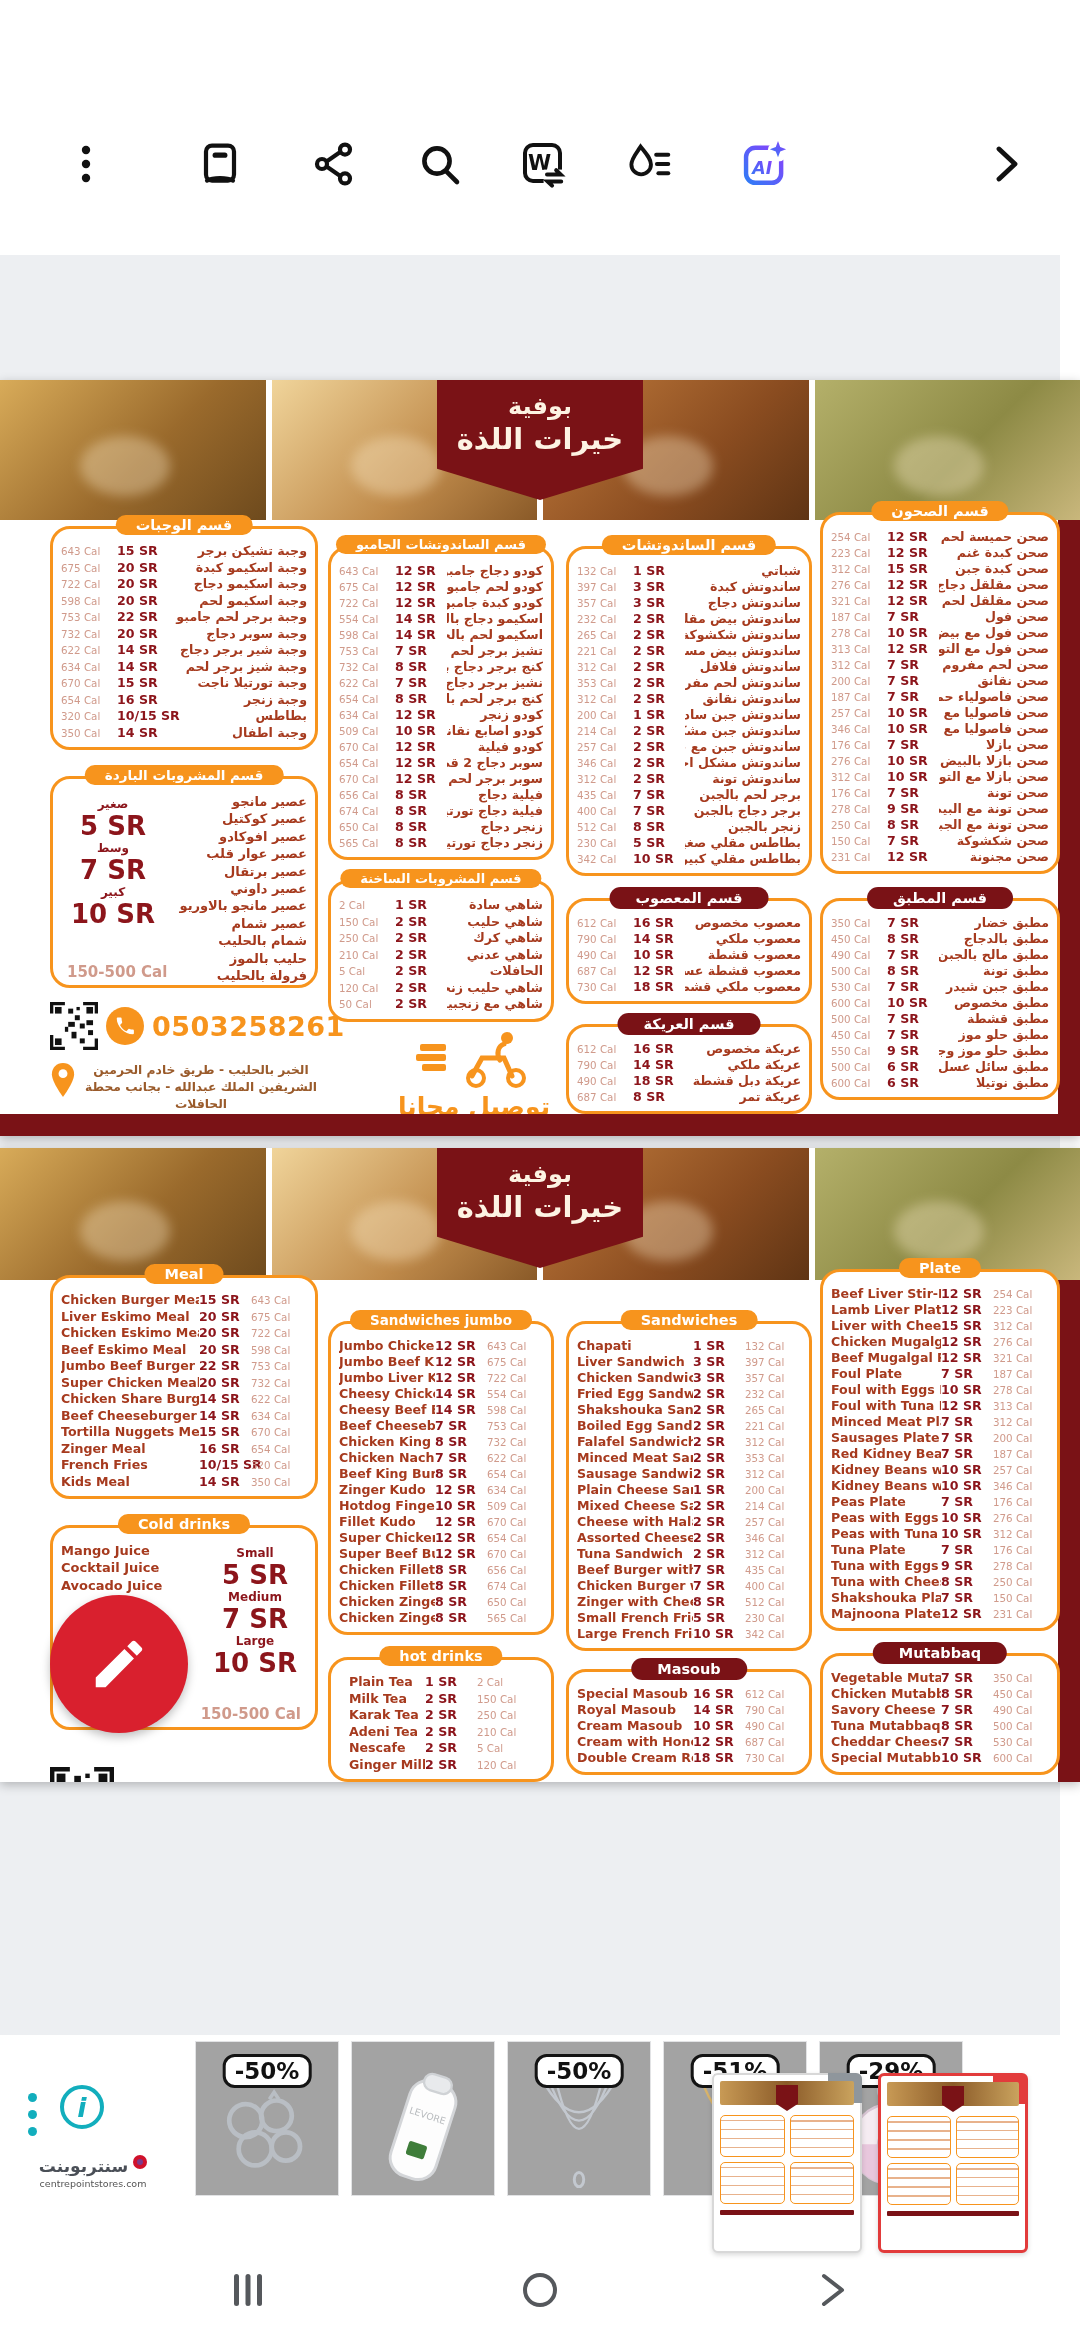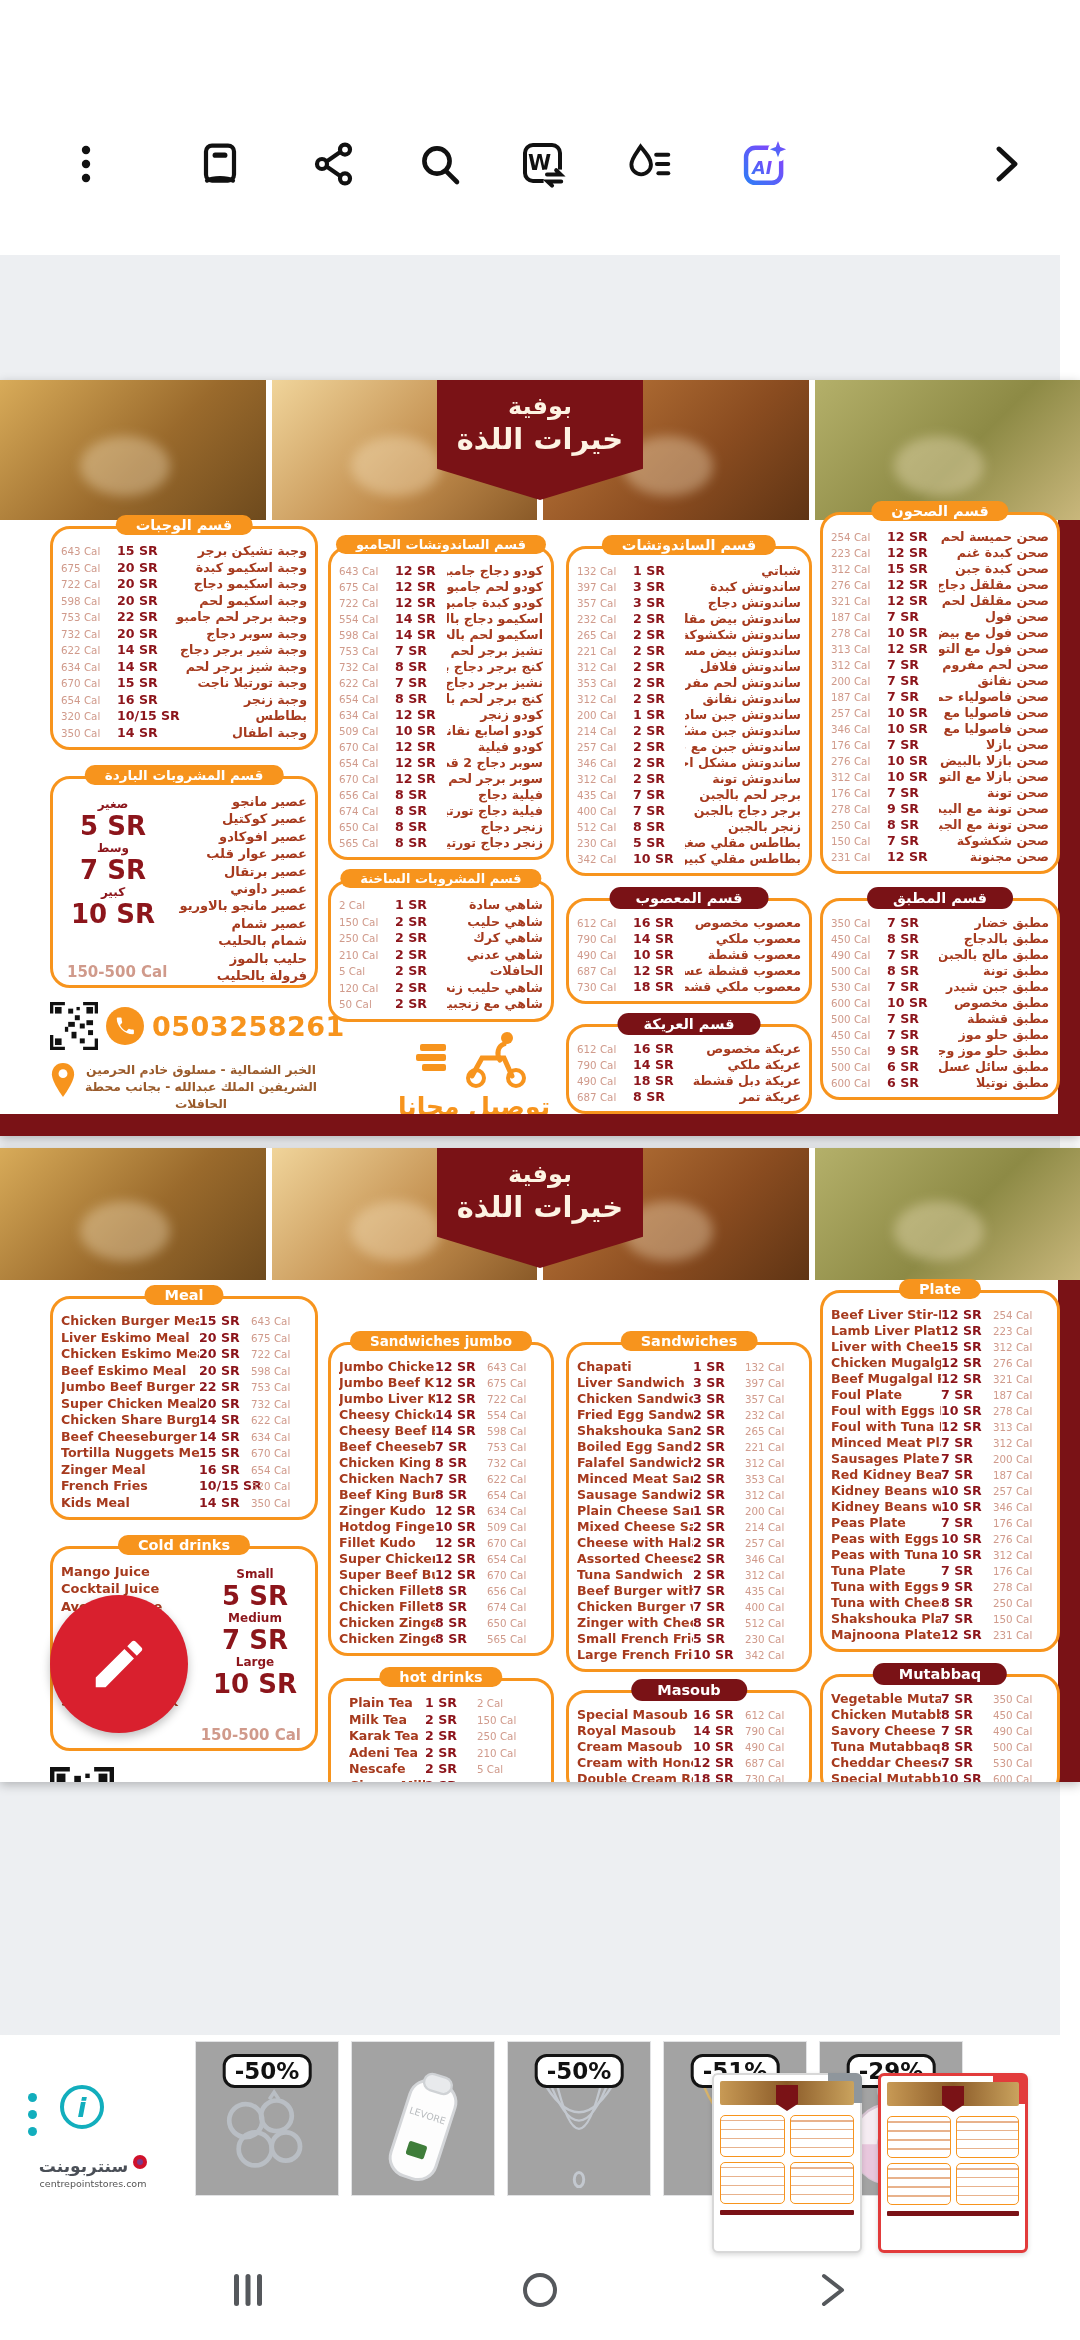--- a/index.html
+++ b/index.html
@@ -19,21 +19,21 @@
   .ph2{background:linear-gradient(135deg,#f0d49a 0%,#c08b4b 60%,#8a5a28 100%);}
   .ph3{background:linear-gradient(135deg,#c07b3c 0%,#8a4c20 60%,#5f3414 100%);}
   .ph4{background:linear-gradient(135deg,#b4b06a 0%,#8d8a45 55%,#c9b77c 100%);}
   .ph::after{content:"";position:absolute;width:90px;height:60px;left:30%;top:40%;border-radius:50%;background:rgba(255,240,210,.35);filter:blur(6px);}
   .ribbon{position:absolute;top:0;left:50%;transform:translateX(-50%);width:206px;height:120px;background:#7a1216;clip-path:polygon(0 0,100% 0,100% 74%,50% 100%,0 74%);z-index:4;display:flex;flex-direction:column;align-items:center;padding-top:12px;color:#fdf3e3;box-sizing:border-box;}
   .rb1{font-size:24px;font-weight:bold;}
   .rb2{font-size:29px;font-weight:bold;margin-top:2px;}
   .rbar{position:absolute;right:0;top:140px;bottom:0;width:22px;background:#7a1216;}
   .pfoot{position:absolute;left:0;right:0;bottom:0;height:22px;background:#7a1216;}
   .pcontent{position:absolute;left:50px;right:28px;top:140px;bottom:22px;}
-  .pg-en .pcontent{top:148px;bottom:0;}
+  .pg-en .pcontent{top:127px;bottom:0;}
   .col{position:absolute;top:0;bottom:0;}
   .c1{left:0;width:268px;}
   .c2{left:278px;width:226px;}
   .c3{left:516px;width:246px;}
   .c4{left:770px;width:240px;}
   
   .sec{position:relative;background:#fff;border:3px solid #f7941d;border-radius:20px;padding:14px 8px 6px;box-sizing:border-box;}
   .hd{position:absolute;top:-14px;left:50%;transform:translateX(-50%);background:#f7941d;color:#fff;font-weight:bold;border-radius:999px;padding:2px 20px;font-size:14.5px;white-space:nowrap;z-index:2;}
   .sec.mr .hd{background:#7a1216;padding:3px 26px;}
   .rw{display:flex;align-items:baseline;line-height:16px;font-size:12.6px;}
@@ -323,21 +323,21 @@
             <span class="phnum">0503258261</span>
           </div>
           <div class="addr" style="margin-top:12px">
             <span class="pin">
               <svg viewBox="0 0 24 34">
                   <path d="M12 1C6 1 1.5 5.5 1.5 11.5 1.5 19 12 33 12 33s10.5-14 10.5-21.5C22.5 5.5 18 1 12 1z"></path>
                   <circle cx="12" cy="11" r="4.2" fill="#fff"></circle>
                 </svg>
             </span>
             <div class="addrtxt">
-              <div>الخبر الشمالية - مسلوق خادم الحرمين</div>
+              <div>الخبر بالحليب - طريق خادم الحرمين</div>
               <div>الشريفين الملك عبدالله - بجانب محطة</div>
               <div>الحافلات</div>
             </div>
           </div>
         </div>
 
         <div class="col c2">
           <div class="sec" style="margin-top:26px">
             <div class="hd" style="font-size:13px">قسم الساندوتشات الجامبو</div>
             <div>

